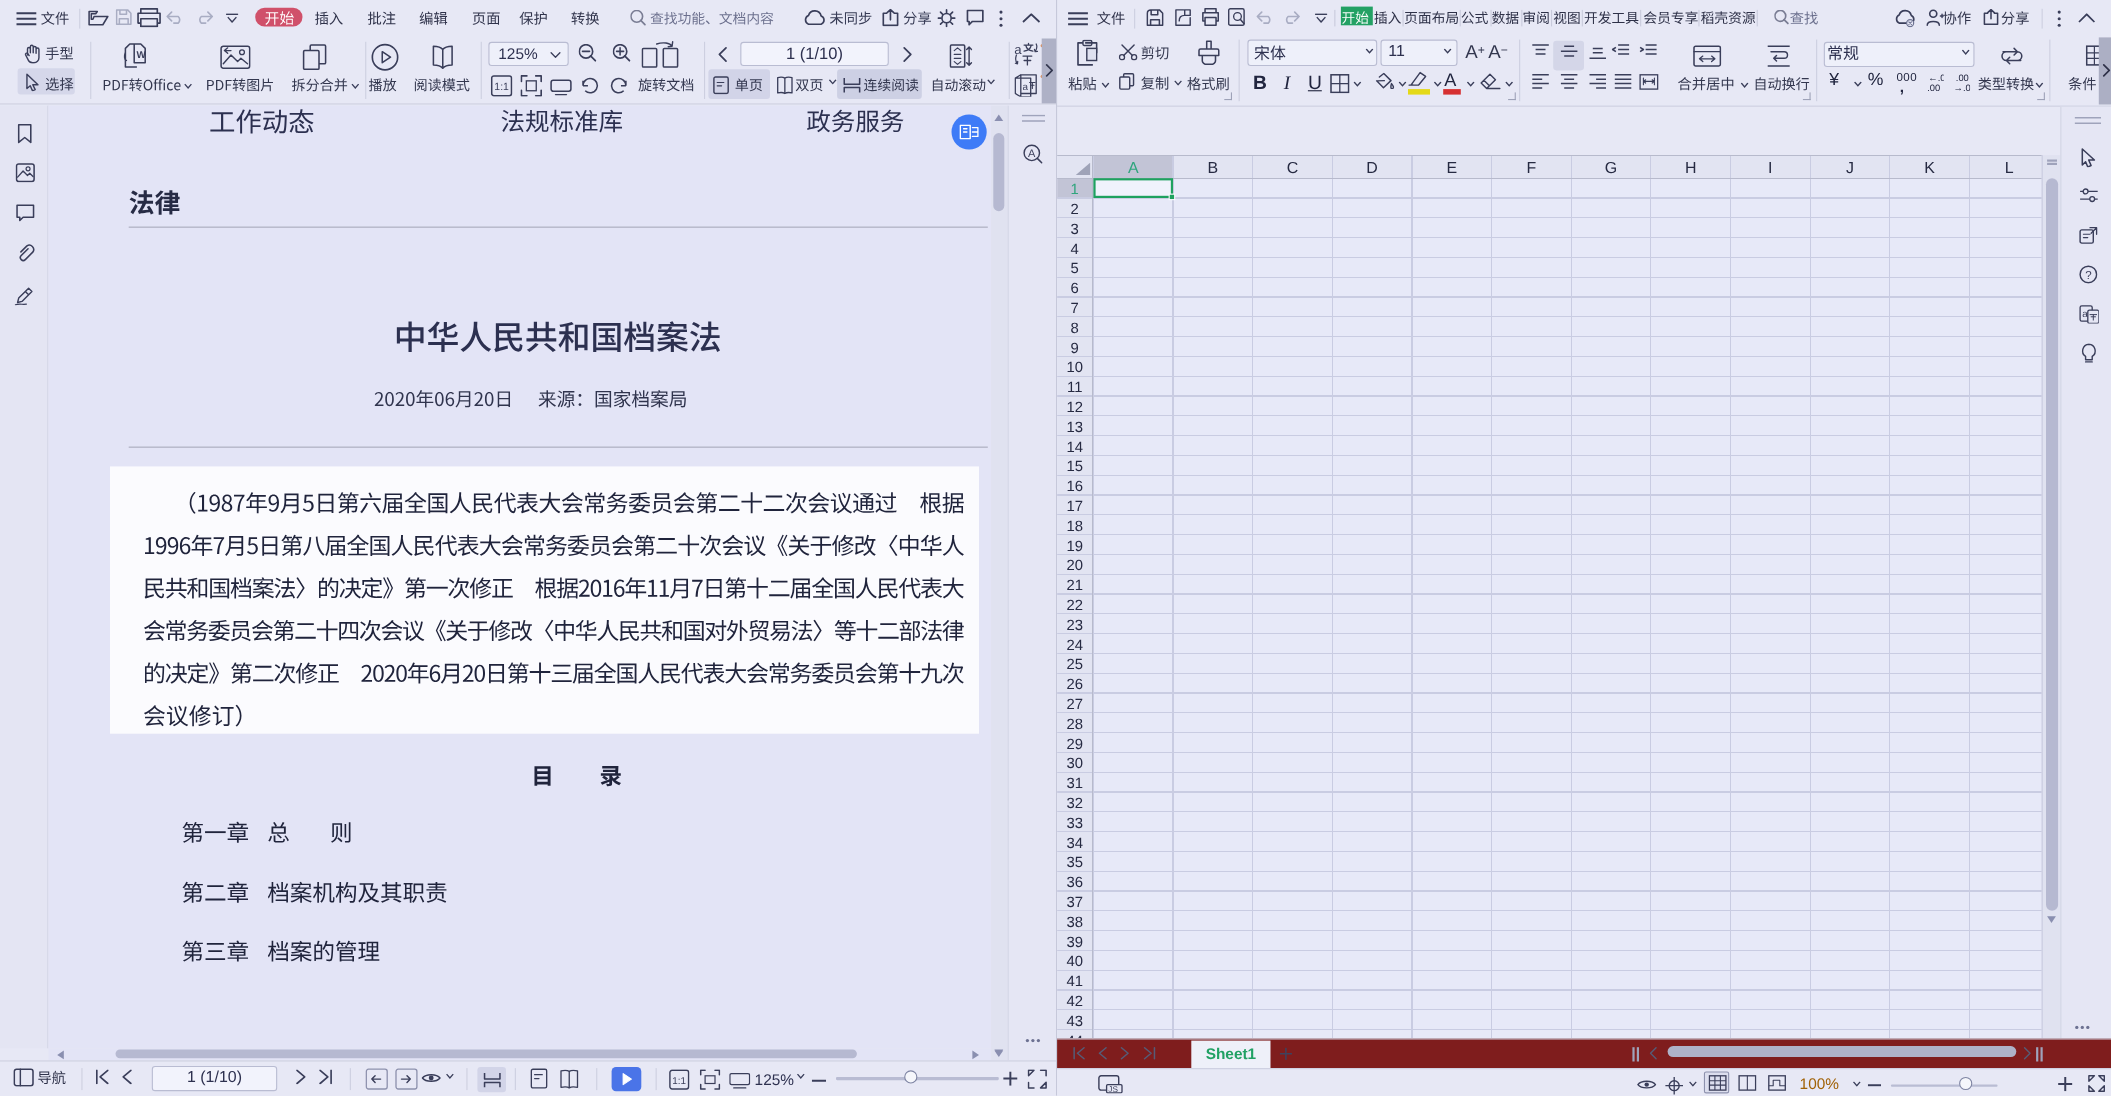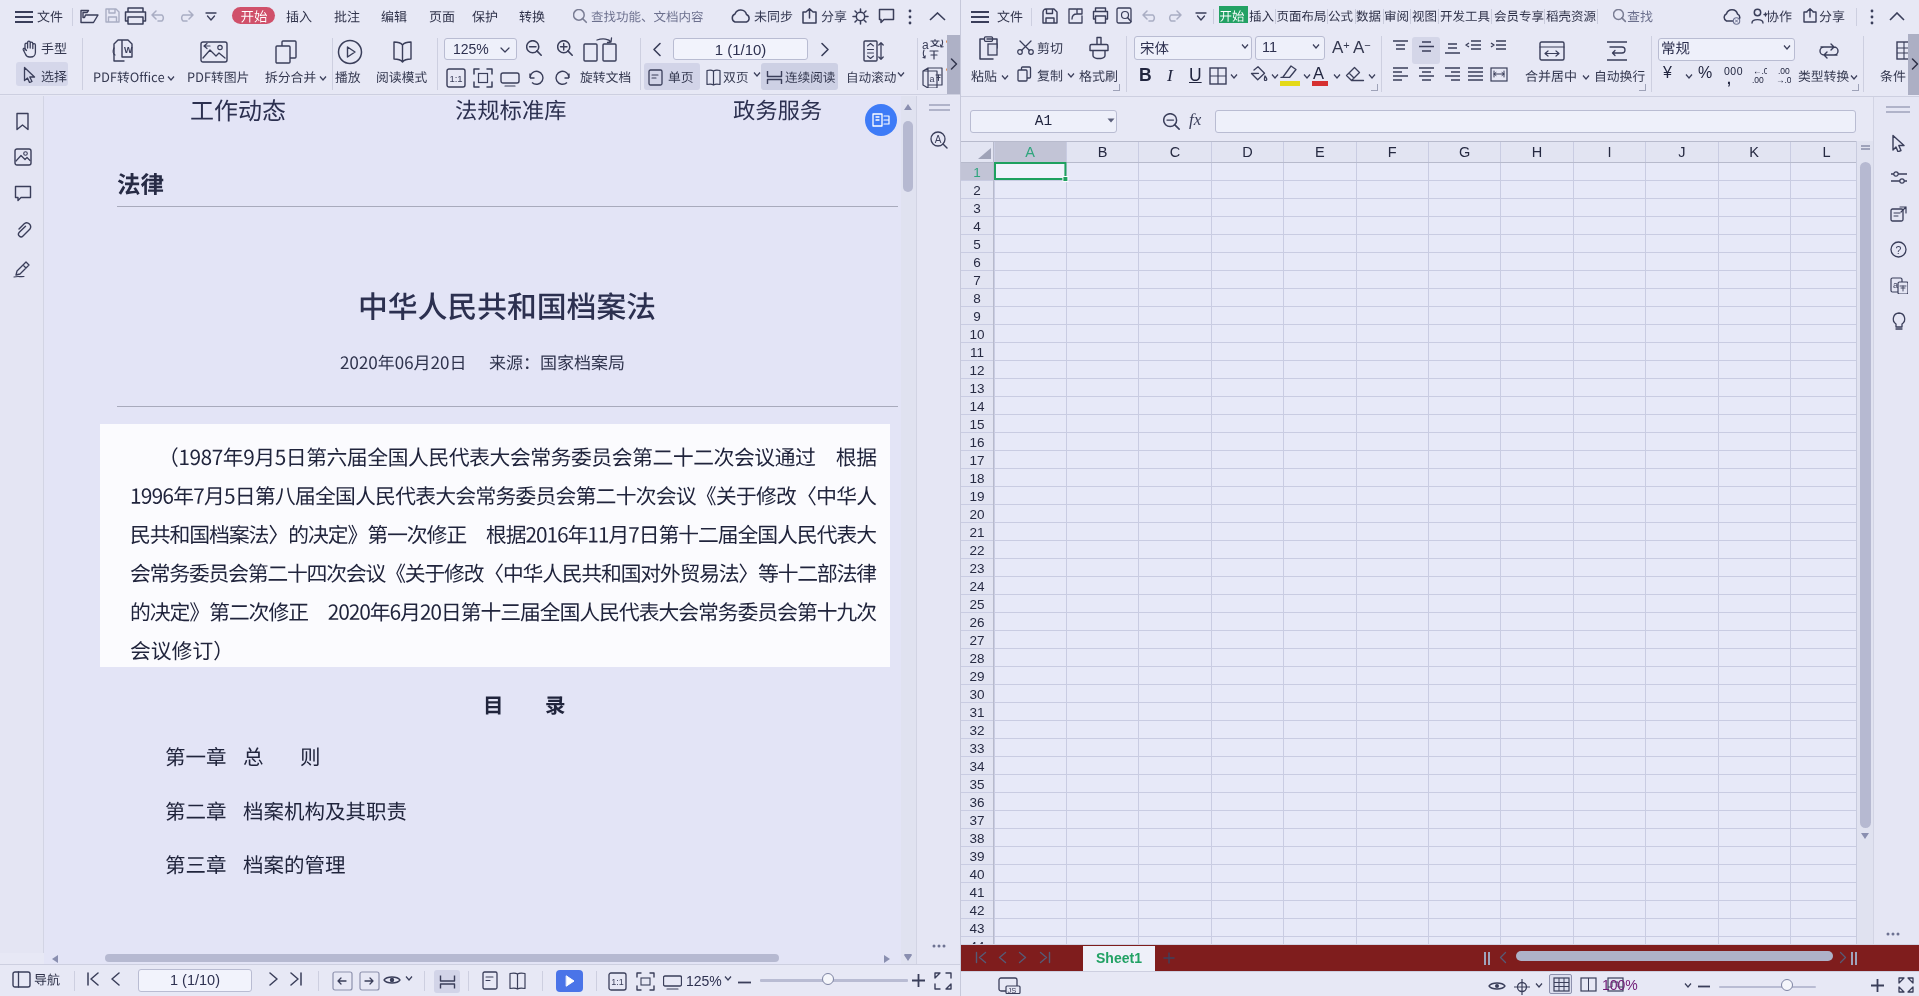--- a/index.html
+++ b/index.html
@@ -559,34 +559,20 @@
       <svg class="ic" style="left:935px;top:8px" width="13" height="19" viewBox="0 0 13 19">
         <rect x="1" y="1" width="14" height="17" rx="0" fill="none" stroke="#3a3e5a" stroke-width="1.4"></rect>
         <path d="M1 7H15M1 12H15M8 1V18" stroke="#3a3e5a" stroke-width="1.1" fill="none" stroke-linecap="butt" stroke-linejoin="round"></path>
       </svg>
       <div class="ab" style="left:947px;top:1px;width:12px;height:61px;background:#acafc4"></div>
       <svg class="ic" style="left:950px;top:25px" width="8" height="12" viewBox="0 0 8 12">
         <path d="M1.5 1L6.5 6L1.5 11" stroke="#2e3148" stroke-width="1.5" fill="none" stroke-linecap="round" stroke-linejoin="round"></path>
       </svg>
     </div>
 
-  <div class="ab" style="left:0;top:97px;width:959px;height:44px">
-    <div class="tbox" style="left:9px;top:13px;width:147px;height:23px"></div>
-    <div class="tbox" style="left:254px;top:13px;width:641px;height:23px"></div>
-    <div class="ab" style="left:9px;top:13px;width:147px;height:23px;text-align:center;font-family:'Liberation Mono',monospace;font-size:14.5px;color:#21253f;line-height:23px">A1</div>
-      <svg class="ic" style="left:146px;top:21px" width="8" height="5" viewBox="0 0 8 5">
-        <path d="M0.5 0.5L7.5 0.5L4 4.5Z" fill="#5a5e7a"></path>
-      </svg>
-      <svg class="ic" style="left:202px;top:16px" width="19" height="19" viewBox="0 0 19 19">
-        <circle cx="7.14" cy="7.14" r="6.46" fill="none" stroke="#3a3e5a" stroke-width="1.5"></circle>
-        <path d="M11.56 11.56L16.15 16.15" stroke="#3a3e5a" stroke-width="1.6" fill="none" stroke-linecap="round" stroke-linejoin="round"></path>
-        <path d="M4 7.1H10.5" stroke="#3a3e5a" stroke-width="1.4" fill="none" stroke-linecap="round" stroke-linejoin="round"></path>
-      </svg>
-      <div class="ab" style="left:228px;top:13px;font-family:'Liberation Serif',serif;font-style:italic;font-size:17px;color:#3a3e5a"><i>f</i>x</div>
-  </div>
 
   <div class="ab" style="left:0;top:141px;width:912px;height:803px;overflow:hidden;background:#e7e9f8">
       <svg width="912" height="803" viewBox="0 0 912 803">
         <rect x="0" y="0" width="895" height="803" fill="#e7e9f8"></rect>
         <rect x="0" y="0" width="895" height="21" fill="#e2e4f2"></rect>
         <rect x="0" y="21" width="32" height="782" fill="#e2e4f2"></rect>
         <rect x="33.0" y="0" width="72.4" height="21" fill="#c2c4d6"></rect>
         <rect x="0" y="21.0" width="32" height="18.0" fill="#c2c4d6"></rect>
         <path d="M0 21.0H895M0 39.0H895M0 57.0H895M0 75.0H895M0 93.0H895M0 111.0H895M0 129.0H895M0 147.0H895M0 165.0H895M0 183.0H895M0 201.0H895M0 219.0H895M0 237.0H895M0 255.0H895M0 273.0H895M0 291.0H895M0 309.0H895M0 327.0H895M0 345.0H895M0 363.0H895M0 381.0H895M0 399.0H895M0 417.0H895M0 435.0H895M0 453.0H895M0 471.0H895M0 489.0H895M0 507.0H895M0 525.0H895M0 543.0H895M0 561.0H895M0 579.0H895M0 597.0H895M0 615.0H895M0 633.0H895M0 651.0H895M0 669.0H895M0 687.0H895M0 705.0H895M0 723.0H895M0 741.0H895M0 759.0H895M0 777.0H895M0 795.0H895M33.0 0V803M105.4 0V803M177.8 0V803M250.2 0V803M322.6 0V803M395.0 0V803M467.4 0V803M539.8 0V803M612.2 0V803M684.6 0V803M757.0 0V803M829.4 0V803" stroke="#c9cce2" stroke-width="1" fill="none" shape-rendering="crispEdges"></path>
         <path d="M0 21H895 M32 0V803 M0 0H895" stroke="#b7bacc" stroke-width="1" fill="none" shape-rendering="crispEdges"></path>
@@ -750,21 +736,21 @@
         <path d="M1 5.5H16M1 9.5H16M6 1V14M11 1V14" stroke="#3a3e5a" stroke-width="1" fill="none" stroke-linecap="butt" stroke-linejoin="round"></path>
       </svg>
       <svg class="ic" style="left:619px;top:5px" width="17" height="15" viewBox="0 0 17 15">
         <rect x="1" y="1" width="15" height="13" rx="0" fill="none" stroke="#3a3e5a" stroke-width="1.2"></rect>
         <path d="M8.5 1V14" stroke="#3a3e5a" stroke-width="1" fill="none" stroke-linecap="butt" stroke-linejoin="round"></path>
       </svg>
       <svg class="ic" style="left:646px;top:5px" width="17" height="15" viewBox="0 0 17 15">
         <rect x="1" y="1" width="15" height="13" rx="0" fill="none" stroke="#3a3e5a" stroke-width="1.2"></rect>
         <path d="M1 10H5V5H11V10H16" stroke="#3a3e5a" stroke-width="1" fill="none" stroke-linecap="butt" stroke-linejoin="round"></path>
       </svg>
-      <div class="ab" style="left:641px;top:5px;font-size:14px;color:#701a75">100%</div>
+      <div class="ab" style="left:675px;top:5px;font-size:14px;color:#a16207">100%</div>
       <svg class="ic" style="left:723px;top:11px" width="8" height="5" viewBox="0 0 8 5">
         <path d="M1 0.5L4 4L7 0.5" stroke="#3a3e5a" stroke-width="1.2" fill="none"></path>
       </svg>
       <svg class="ic" style="left:737px;top:13px" width="12" height="3" viewBox="0 0 12 3">
         <path d="M0 1.5H12" stroke="#3a3e5a" stroke-width="1.8" fill="none" stroke-linecap="butt" stroke-linejoin="round"></path>
       </svg>
       <div class="ab" style="left:758px;top:13.5px;width:97px;height:2.5px;background:#b9bcd3;border-radius:1px"></div>
       <div class="ab" style="left:820px;top:7px;width:12px;height:12px;border-radius:50%;background:#f5f6fb;border:1.4px solid #7e84a3"></div>
       <svg class="ic" style="left:910px;top:7px" width="13" height="13" viewBox="0 0 13 13">
         <path d="M0 6.5H13M6.5 0V13" stroke="#3a3e5a" stroke-width="1.8" fill="none" stroke-linecap="butt" stroke-linejoin="round"></path>

